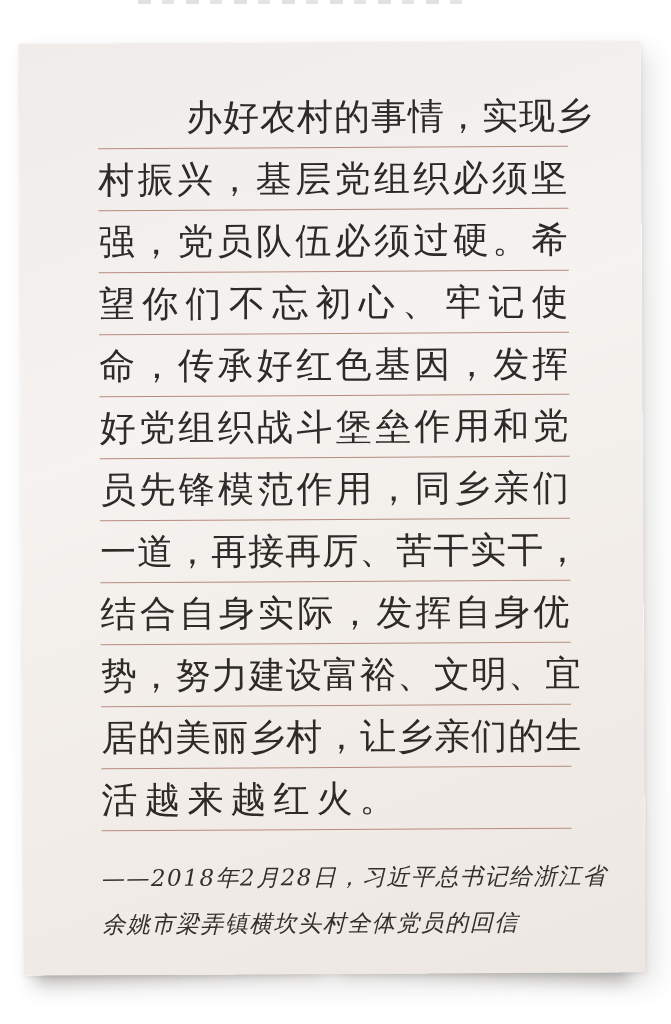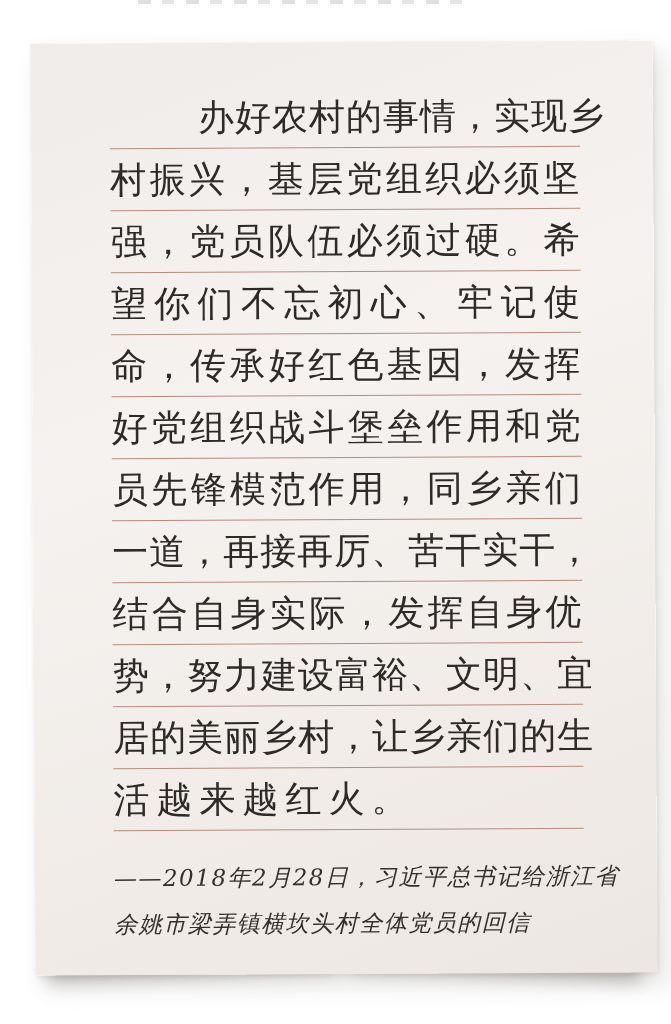--- a/index.html
+++ b/index.html
@@ -20,21 +20,21 @@
     width: 332px;
     height: 4px;
     background: repeating-linear-gradient(90deg,
       #ccc8c4 0 13px, transparent 13px 24px,
       #d3cfcb 24px 36px, transparent 36px 48px);
     opacity: 0.55;
   }
 
   .paper-wrap {
     position: absolute;
-    left: 33px;
+    left: 21px;
     top: 42px;
     width: 622px;
     height: 932px;
   }
 
   
   .curl-shadow {
     position: absolute;
     bottom: 14px;
     width: 46%;

